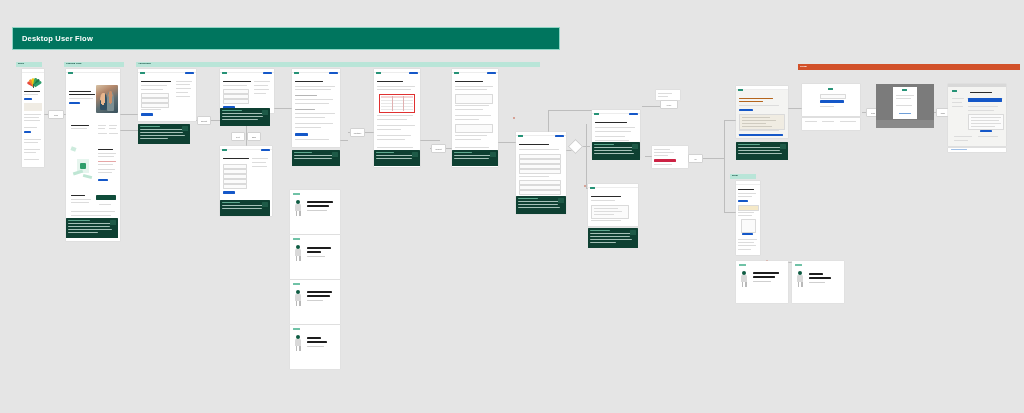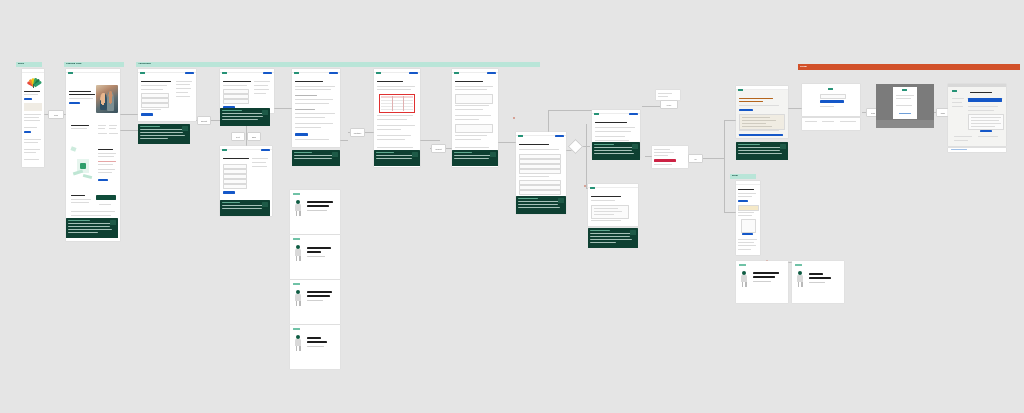--- a/index.html
+++ b/index.html
@@ -83,20 +83,23 @@
   .dot{position:absolute;border-radius:50%;background:#d08a7a;}
 
   
   .overlay{position:absolute;background:#7b7b7b;}
 </style>
 </head>
 <body>
 
 <div id="board">
 
+  <div class="title-banner">
+    <div class="tl">Desktop User Flow</div>
+  </div>
 
   <div class="sec" style="left:16px;top:62px;width:26px;">
     <div class="sl">Entry</div>
   </div>
   <div class="sec" style="left:64px;top:62px;width:60px;">
     <div class="sl">Landing Page</div>
   </div>
   <div class="sec" style="left:136px;top:62px;width:404px;">
     <div class="sl">Application</div>
   </div>

